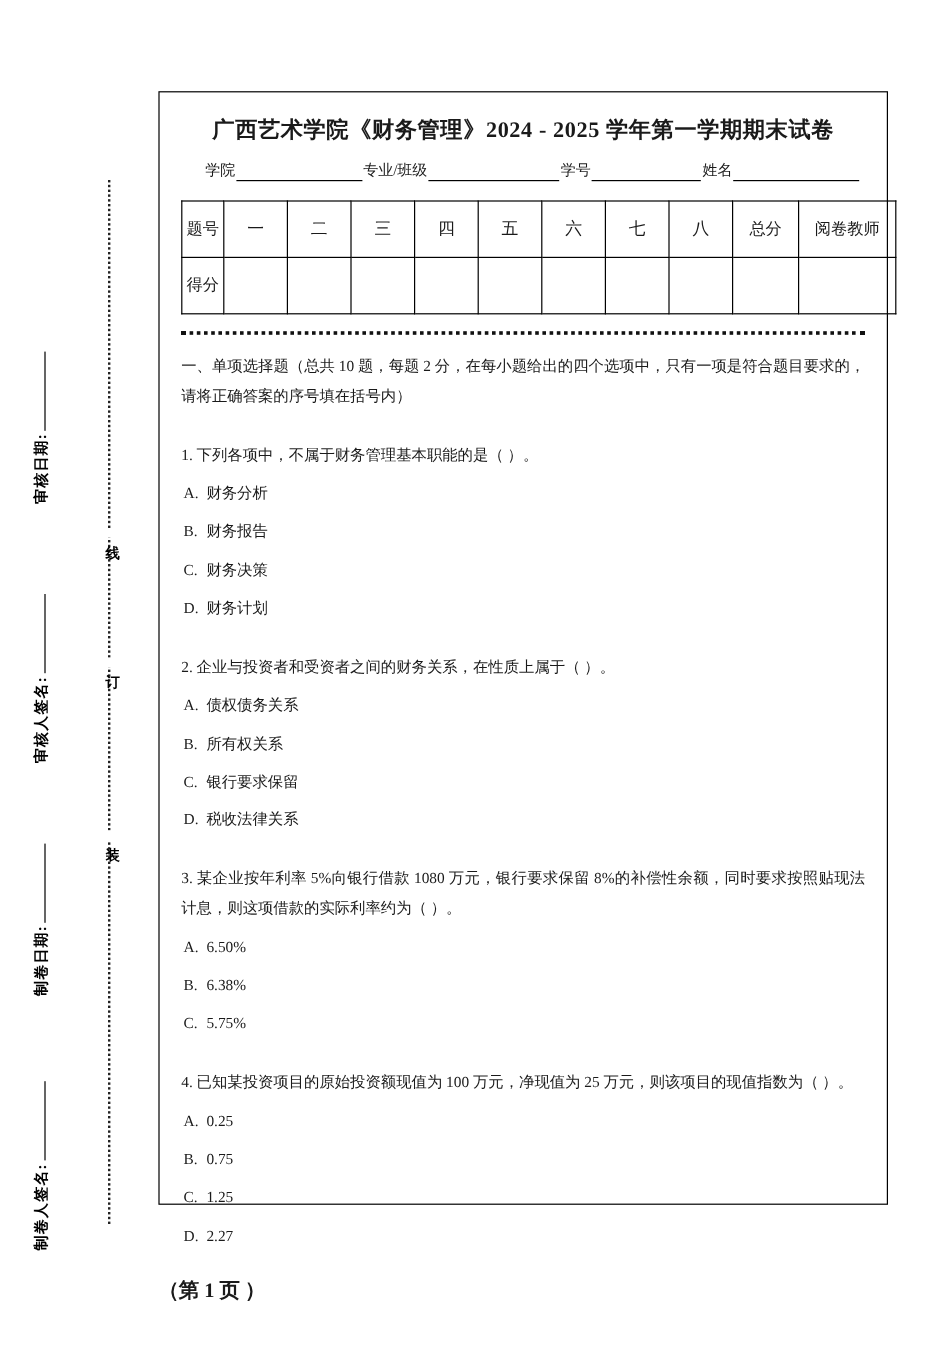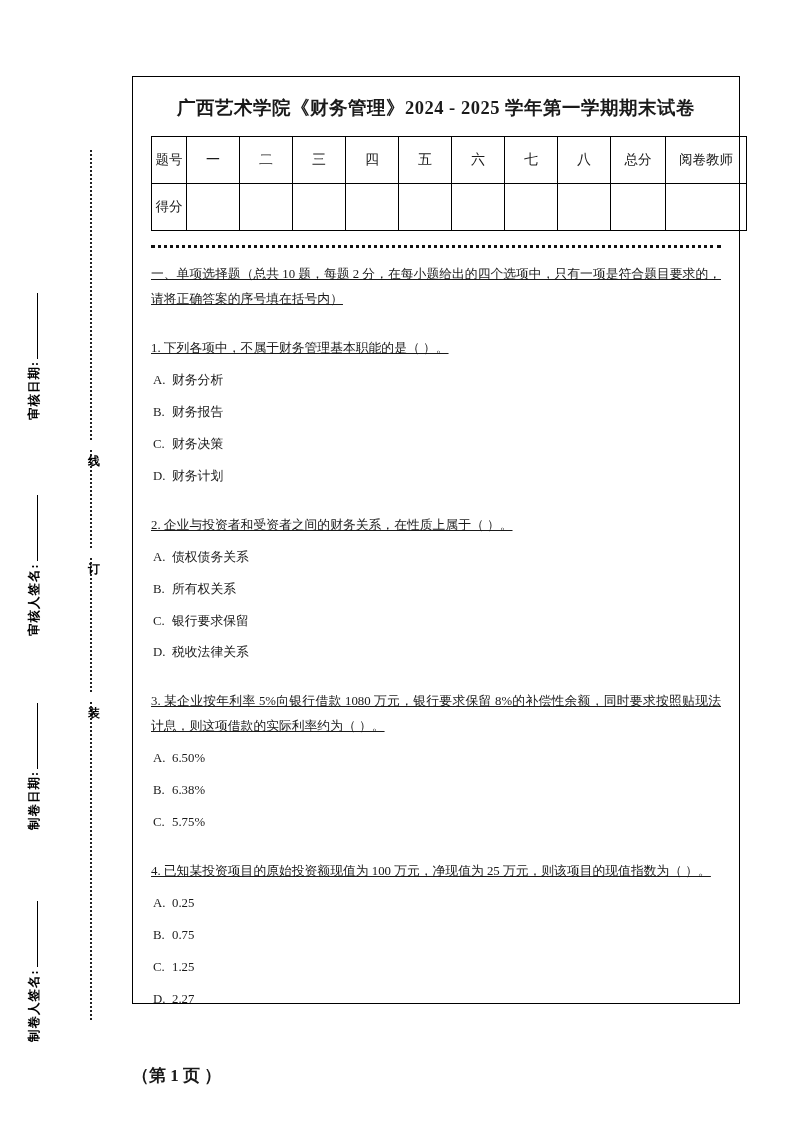--- a/index.html
+++ b/index.html
@@ -154,27 +154,25 @@
   .content {
     margin-top: 14px;
     font-size: 12.8px;
     line-height: 1.95;
     font-family: "Liberation Serif", "DejaVu Serif", serif;
   }
   .section-head {
     text-align: justify;
     text-justify: inter-ideograph;
     margin-bottom: 6px;
-    text-decoration: underline;
   }
   .question {
     text-align: justify;
     text-justify: inter-ideograph;
     margin-top: 24px;
-    text-decoration: underline;
   }
   .option {
     margin-top: 7px;
     padding-left: 2px;
   }
   .opt-key {
     display: inline-block;
     min-width: 19px;
     font-family: "Liberation Serif", "DejaVu Serif", serif;
   }
@@ -214,20 +212,30 @@
   <div class="binding-line"></div>
   <div class="binding-char" style="top: 440px;">线</div>
   <div class="binding-char" style="top: 548px;">订</div>
   <div class="binding-char" style="top: 692px;">装</div>
 </div>
 
 <div class="sheet">
 
   <div class="exam-title">广西艺术学院《财务管理》2024 - 2025 学年第一学期期末试卷</div>
 
+  <div class="info-line">
+    <span class="info-label">学院</span>
+    <span class="info-blank w1"></span>
+    <span class="info-label">专业/班级</span>
+    <span class="info-blank w2"></span>
+    <span class="info-label">学号</span>
+    <span class="info-blank w3"></span>
+    <span class="info-label">姓名</span>
+    <span class="info-blank w4"></span>
+  </div>
 
   <table class="score-table">
     <tbody>
         <tr>
       <td class="rowhead">题号</td>
       <td class="numcol">一</td>
       <td class="numcol">二</td>
       <td class="numcol">三</td>
       <td class="numcol">四</td>
       <td class="numcol">五</td>

